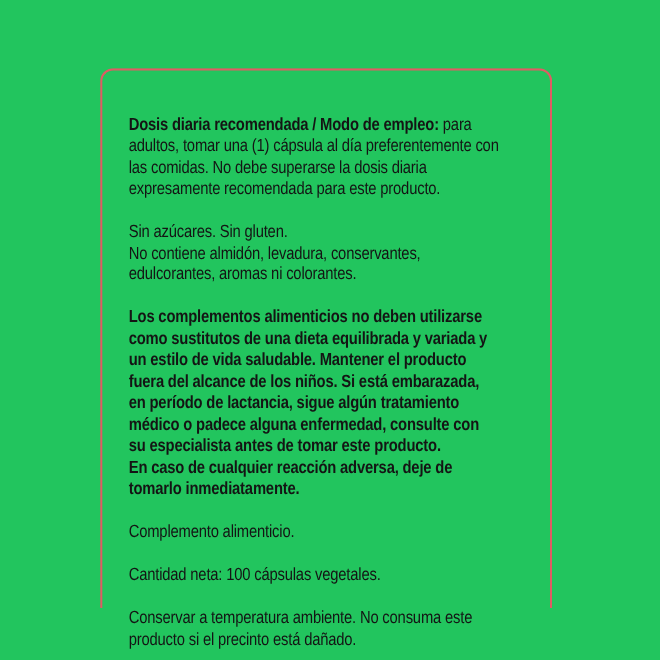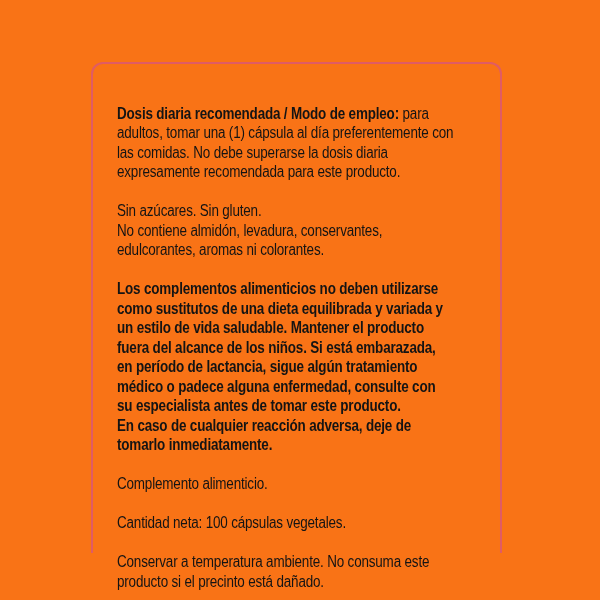--- a/index.html
+++ b/index.html
@@ -5,21 +5,21 @@
 <style>
   html, body {
     margin: 0;
     padding: 0;
     background: #ffffff;
   }
   .canvas {
     position: relative;
     width: 600px;
     height: 600px;
-    background: #f97316;
+    background: #22c55e;
     overflow: hidden;
     font-family: "Liberation Sans", sans-serif;
     color: #141414;
   }
   
   .label-border {
     position: absolute;
     left: 91px;
     top: 62px;
     width: 411px;

